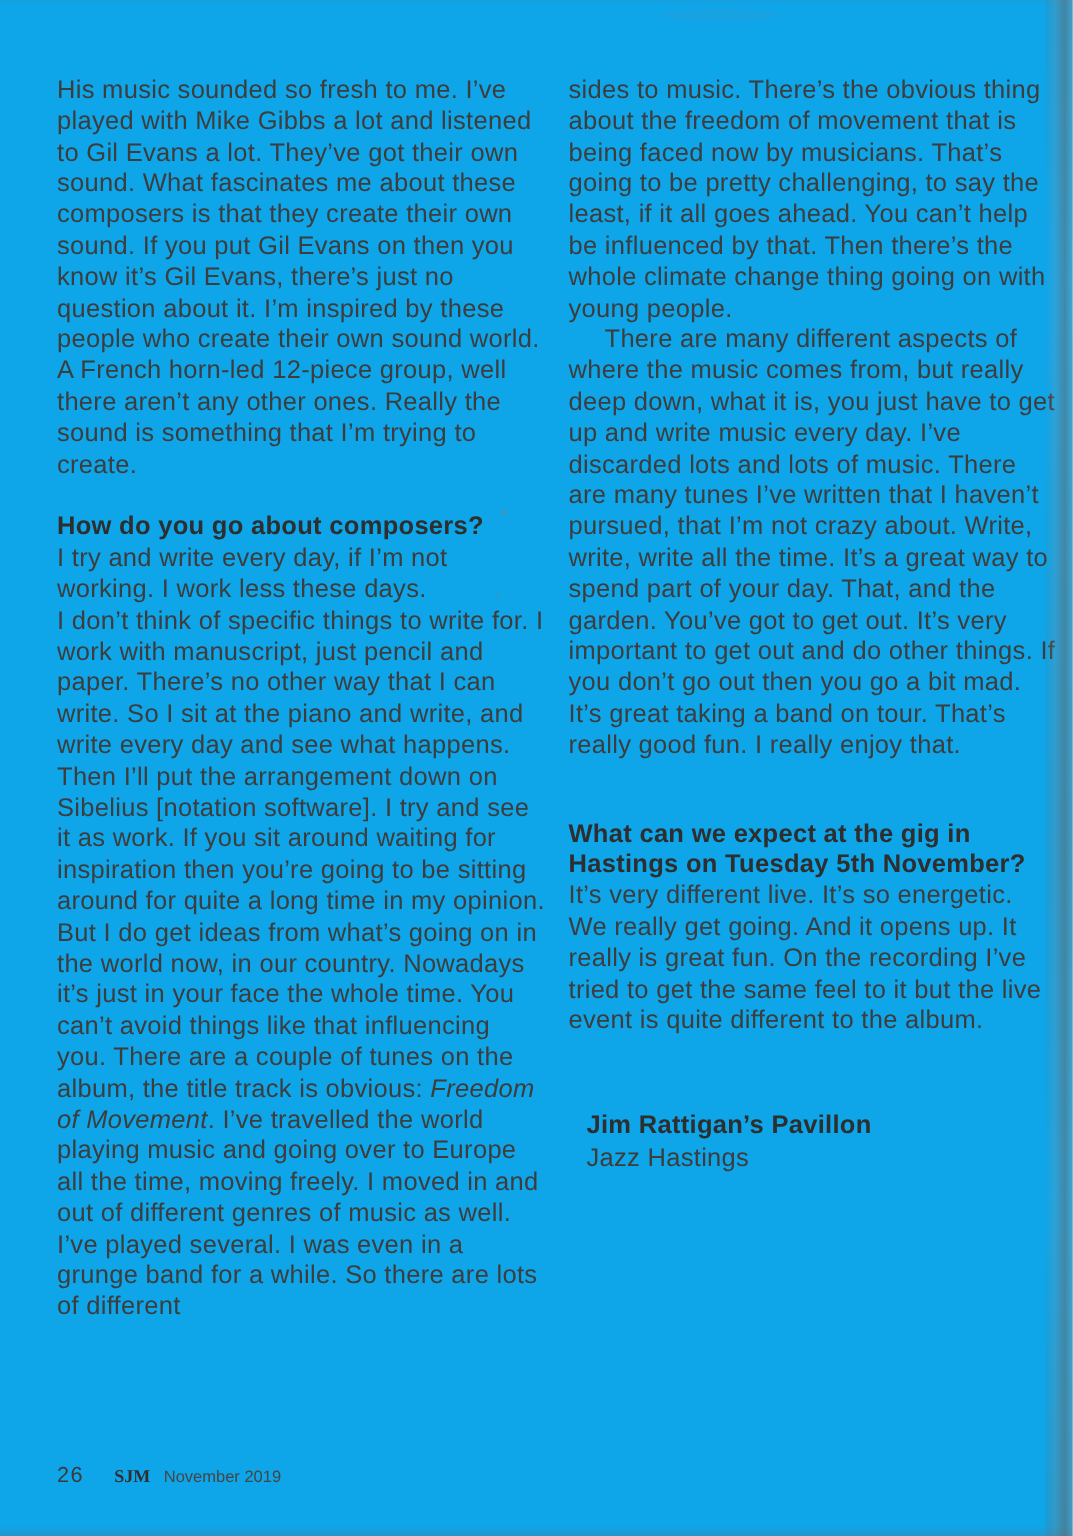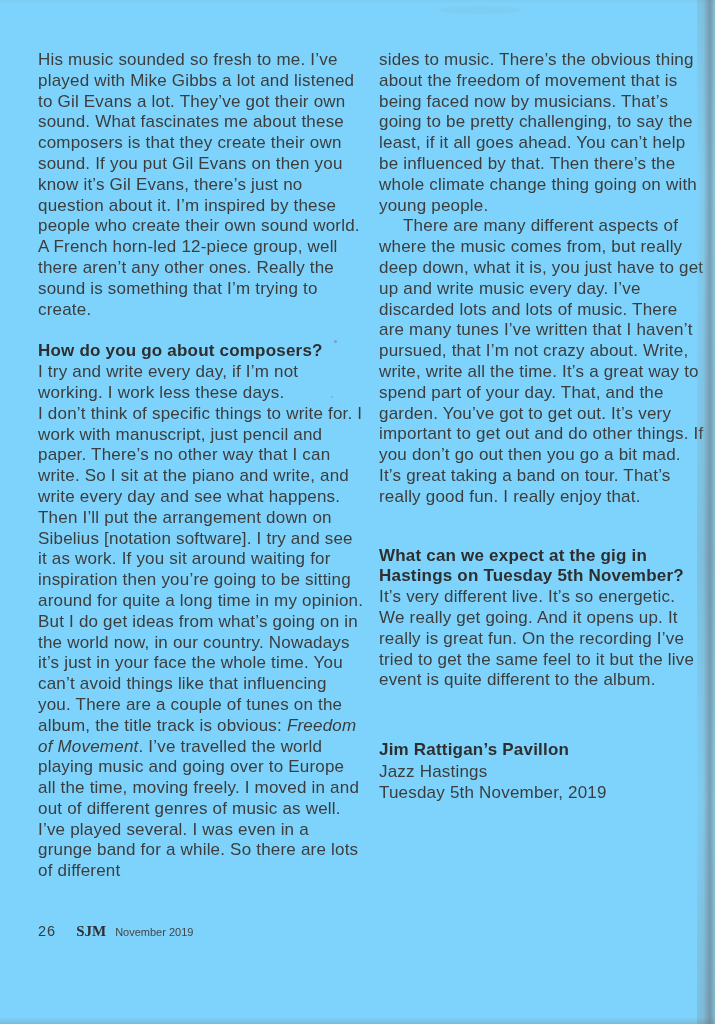--- a/index.html
+++ b/index.html
@@ -10,21 +10,21 @@
     width: 715px;
     height: 1024px;
     background: #fdfdfc;
     overflow: hidden;
     position: relative;
     font-family: "Liberation Sans", sans-serif;
   }
   .page {
     position: absolute;
     inset: 0;
-    background: #7dd3fc;
+    background: #0ea5e9;
   }
   .col {
     position: absolute;
     top: 50px;
     width: 326px;
     font-size: 17px;
     line-height: 20.8px;
     letter-spacing: 0.2px;
     color: #3d3d3d;
   }
@@ -36,42 +36,42 @@
   .prewrap { white-space: pre-line; }
   .para-gap { margin-bottom: 21px; }
   .question {
     margin: 0;
     font-weight: 700;
     color: #2e2e2e;
   }
   .q-gap { margin-top: 38px; }
   .indent { text-indent: 24px; }
   .italic { font-style: italic; }
-  .credits { margin-top: 48px; }
+  .credits { margin-top: 48px; margin-left: 12px; }
   .credits p { margin: 0; line-height: 21.5px; }
   .credit-artist { font-weight: 700; color: #2e2e2e; }
   .credit-line { color: #3d3d3d; }
   .footer {
     position: absolute;
     left: 38px;
-    top: 923px;
+    top: 976px;
     display: flex;
     align-items: baseline;
     color: #3f3f3f;
   }
   .page-num {
     font-size: 14.5px;
     letter-spacing: 1px;
     margin-right: 20px;
     color: #3a3a3a;
   }
   .mag-name {
     font-family: "Liberation Serif", serif;
     font-weight: 700;
-    font-size: 15px;
+    font-size: 12px;
     margin-right: 9px;
     color: #2f2f2f;
   }
   .issue {
     font-size: 11px;
     color: #454545;
   }
   
   .edge-shadow-right {
     position: absolute;
@@ -135,21 +135,20 @@
   </div>
 
   <div class="col col-right">
     <p class="body-text">sides to music. There’s the obvious thing about the freedom of movement that is being faced now by musicians. That’s going to be pretty challenging, to say the least, if it all goes ahead. You can’t help be influenced by that. Then there’s the whole climate change thing going on with young people.</p>
     <p class="body-text indent">There are many different aspects of where the music comes from, but really deep down, what it is, you just have to get up and write music every day. I’ve discarded lots and lots of music. There are many tunes I’ve written that I haven’t pursued, that I’m not crazy about. Write, write, write all the time. It’s a great way to spend part of your day. That, and the garden. You’ve got to get out. It’s very important to get out and do other things. If you don’t go out then you go a bit mad. It’s great taking a band on tour. That’s really good fun. I really enjoy that.</p>
     <p class="question q-gap">What can we expect at the gig in Hastings on Tuesday 5th November?</p>
     <p class="body-text">It’s very different live. It’s so energetic. We really get going. And it opens up. It really is great fun. On the recording I’ve tried to get the same feel to it but the live event is quite different to the album.</p>
     <div class="credits">
       <p class="credit-artist">Jim Rattigan’s Pavillon</p>
       <p class="credit-line">Jazz Hastings</p>
-      <p class="credit-line">Tuesday 5th November, 2019</p>
     </div>
   </div>
 
   <div class="footer">
     <span class="page-num">26</span>
     <span class="mag-name">SJM</span>
     <span class="issue">November 2019</span>
   </div>
 
   <div class="edge-shadow-right"></div>

